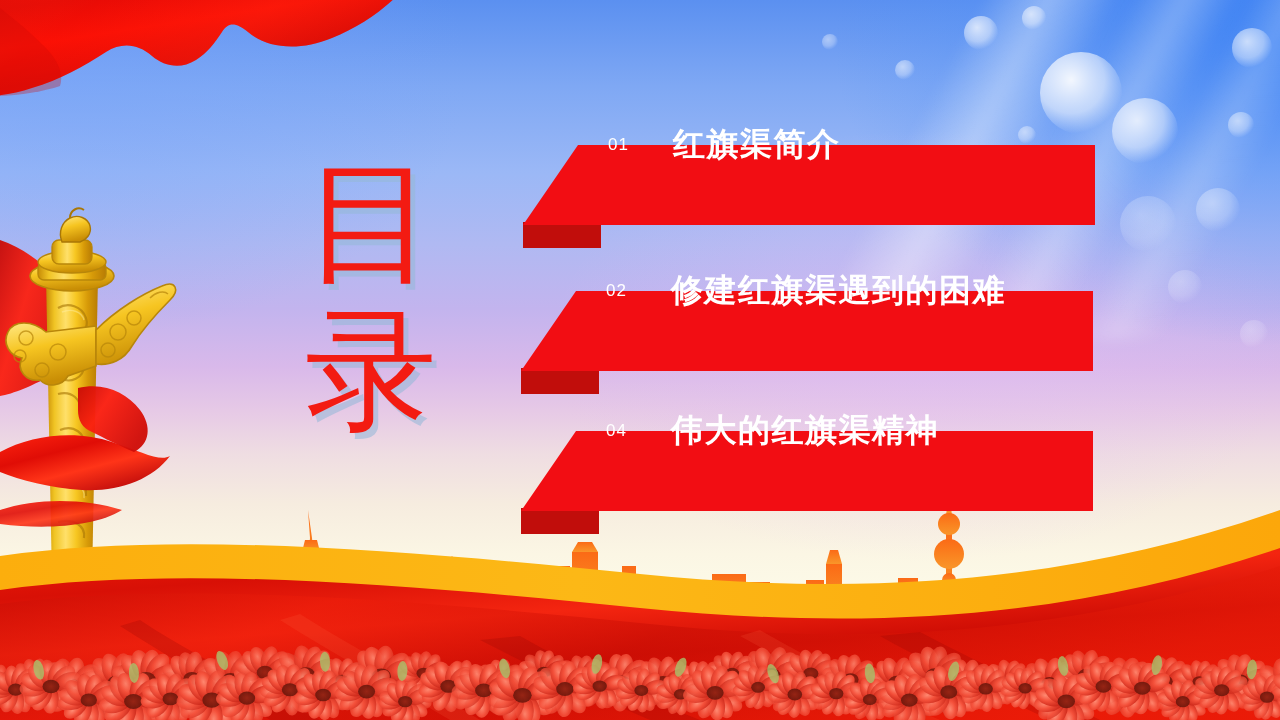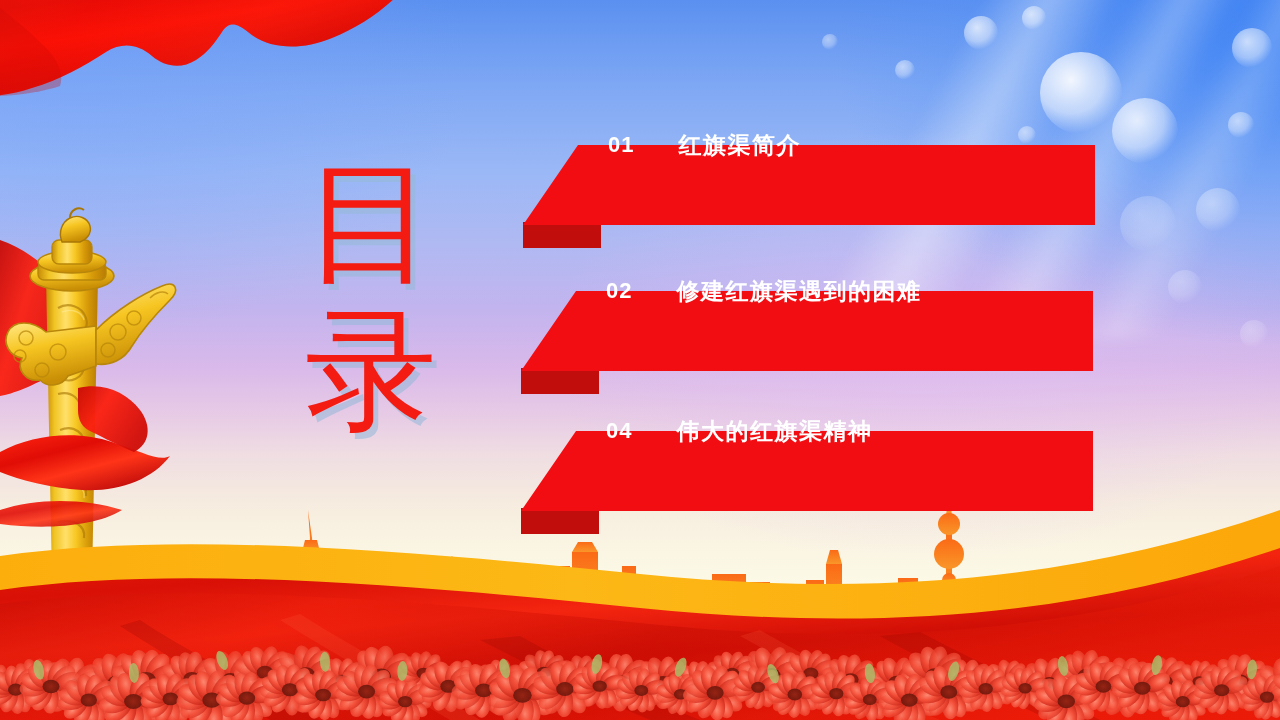--- a/index.html
+++ b/index.html
@@ -117,28 +117,28 @@
   .banner-inner {
     position: absolute;
     left: 0; top: 0; right: 0; bottom: 0;
     display: flex;
     align-items: center;
     padding-left: 108px;
     box-sizing: border-box;
   }
   .banner-num {
     color: #ffffff;
-    font-size: 22px;
-    font-weight: bold;
+    font-size: 17px;
+    font-weight: normal;
     letter-spacing: 1px;
     font-family: "Liberation Sans", sans-serif;
   }
   .banner-label {
     color: #ffffff;
-    font-size: 23px;
+    font-size: 32px;
     font-weight: bold;
     margin-left: 44px;
     letter-spacing: 1.5px;
     font-family: "DejaVu Sans", "Liberation Sans", sans-serif;
     white-space: nowrap;
   }
 </style>
 </head>
 <body>
 

